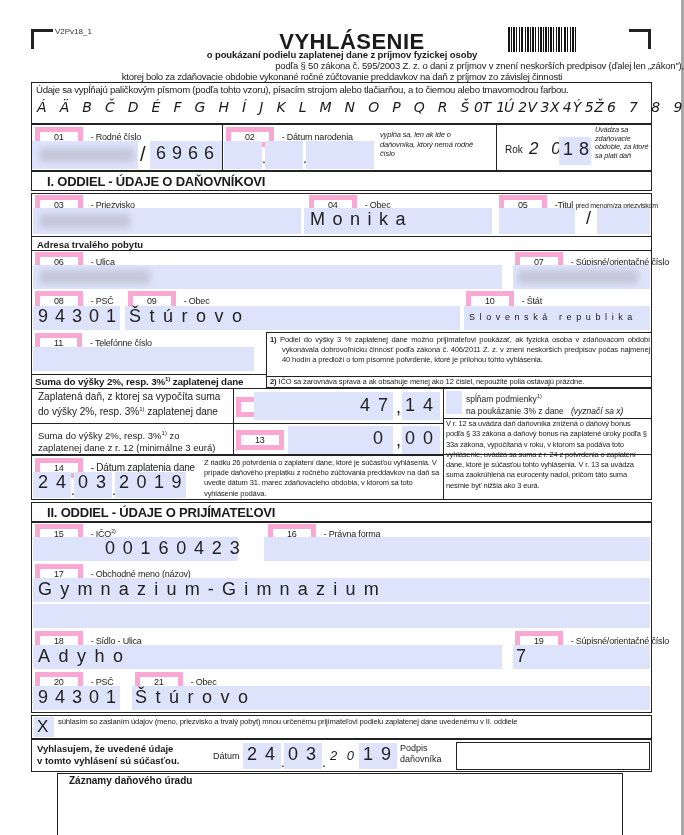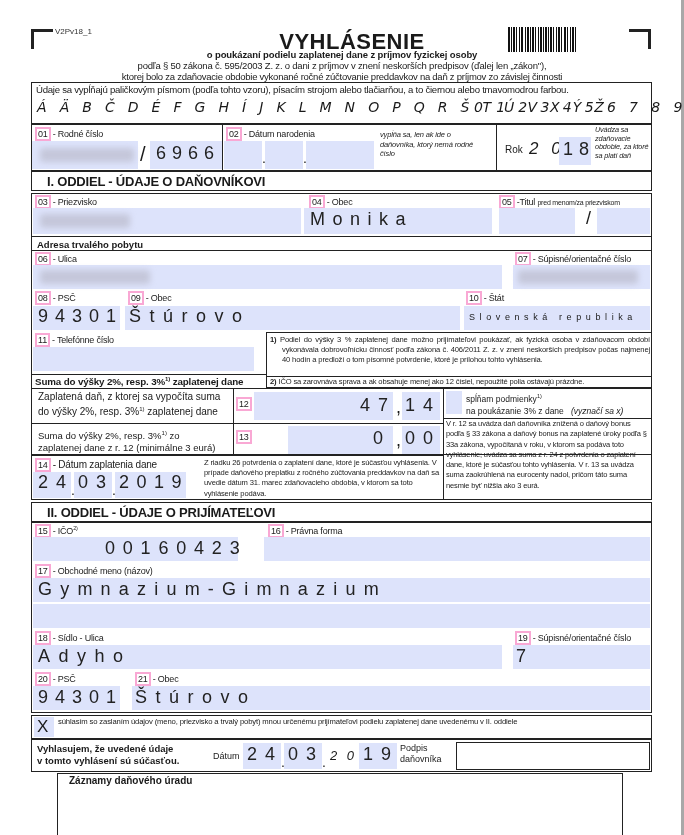--- a/index.html
+++ b/index.html
@@ -2,21 +2,21 @@
 <html><head>
 <meta charset="utf-8">
 <style>
   * { box-sizing: border-box; margin: 0; padding: 0; }
   html, body { width: 684px; height: 835px; background: #ffffff; overflow: hidden; }
   body { position: relative; font-family: "Liberation Sans", sans-serif; color: #1a1a1a; }
   .abs { position: absolute; }
   .frame { position: absolute; border: 1.5px solid #222; }
   .field { position: absolute; background: #dde3fb; }
   .lbl { position: absolute; font-size: 9px; white-space: nowrap; color: #222; letter-spacing: -0.2px; }
-  .num { display: inline-block; border: 2px solid #f9a8d4; font-size: 9px; line-height: 10px; padding: 0 1px; margin-right: 2px; }
+  .num { display: inline-block; border: 5px solid #f9a8d4; font-size: 9px; line-height: 10px; padding: 0 14px; margin-right: 8px; }
   .val { position: absolute; font-size: 18px; letter-spacing: 6px; white-space: nowrap; color: #222; }
   .blur { position: absolute; background: #b8b8c8; filter: blur(3px); border-radius: 2px; opacity: 0.65; }
   .note { position: absolute; font-size: 8px; line-height: 10.4px; color: #222; letter-spacing: -0.15px; }
   .it { font-style: italic; }
   .hdr { position: absolute; font-size: 13px; font-weight: bold; white-space: nowrap; letter-spacing: -0.2px; padding-left: 11px; }
   .vline { position: absolute; border-left: 1.5px solid #222; }
   .hline { position: absolute; border-top: 1.5px solid #222; }
   .corner { position: absolute; }
   .sample { position: absolute; font-family: "DejaVu Sans", sans-serif; font-style: italic; font-size: 14px; white-space: nowrap; word-spacing: 0; }
 </style>
@@ -55,21 +55,21 @@
     <rect x="56" y="0" width="2" height="25"></rect>
       <rect x="59" y="0" width="1" height="25"></rect>
       <rect x="62" y="0" width="1" height="25"></rect>
     <rect x="64" y="0" width="2" height="25"></rect>
       <rect x="67" y="0" width="1" height="25"></rect>
   </g>
 </svg>
 
 <div class="abs" style="left:0;width:684px;top:29px;text-align:center;font-size:22px;font-weight:bold;letter-spacing:0.5px;padding-left:20px;">VYHLÁSENIE</div>
 <div class="abs" style="left:0;width:684px;top:49px;text-align:center;font-size:9.5px;font-weight:bold;letter-spacing:-0.1px;">o poukázaní podielu zaplatenej dane z príjmov fyzickej osoby</div>
-<div class="abs" style="left:0;width:684px;top:60px;text-align:center;font-size:9.5px;letter-spacing:-0.2px;">podľa § 50 zákona č. 595/2003 Z. z. o dani z príjmov v znení neskorších predpisov (ďalej len „zákon"),</div>
+<div class="abs" style="left:0;width:684px;top:60px;text-align:right;font-size:9.5px;letter-spacing:-0.2px;">podľa § 50 zákona č. 595/2003 Z. z. o dani z príjmov v znení neskorších predpisov (ďalej len „zákon"),</div>
 <div class="abs" style="left:0;width:684px;top:71px;text-align:center;font-size:9.5px;letter-spacing:-0.25px;">ktorej bolo za zdaňovacie obdobie vykonané ročné zúčtovanie preddavkov na daň z príjmov zo závislej činnosti</div>
 
 <div class="frame" style="left:31px;top:82px;width:621px;height:42px;"></div>
 <div class="abs" style="left:36px;top:84px;font-size:9.6px;letter-spacing:-0.25px;white-space:nowrap;">Údaje sa vypĺňajú paličkovým písmom (podľa tohto vzoru), písacím strojom alebo tlačiarňou, a to čiernou alebo tmavomodrou farbou.</div>
 <div class="sample" style="left:37px;top:99px;letter-spacing:4.3px;">Á Ä B Č D É F G H Í J K L M N O P Q R Š T Ú V X Ý Ž</div>
 <div class="sample" style="left:474px;top:99px;letter-spacing:4.4px;">0 1 2 3 4 5 6 7 8 9</div>
 
 <div class="frame" style="left:31px;top:124px;width:621px;height:47px;"></div>
 <div class="vline" style="left:222px;top:124px;height:47px;"></div>
 <div class="vline" style="left:496px;top:124px;height:47px;"></div>

